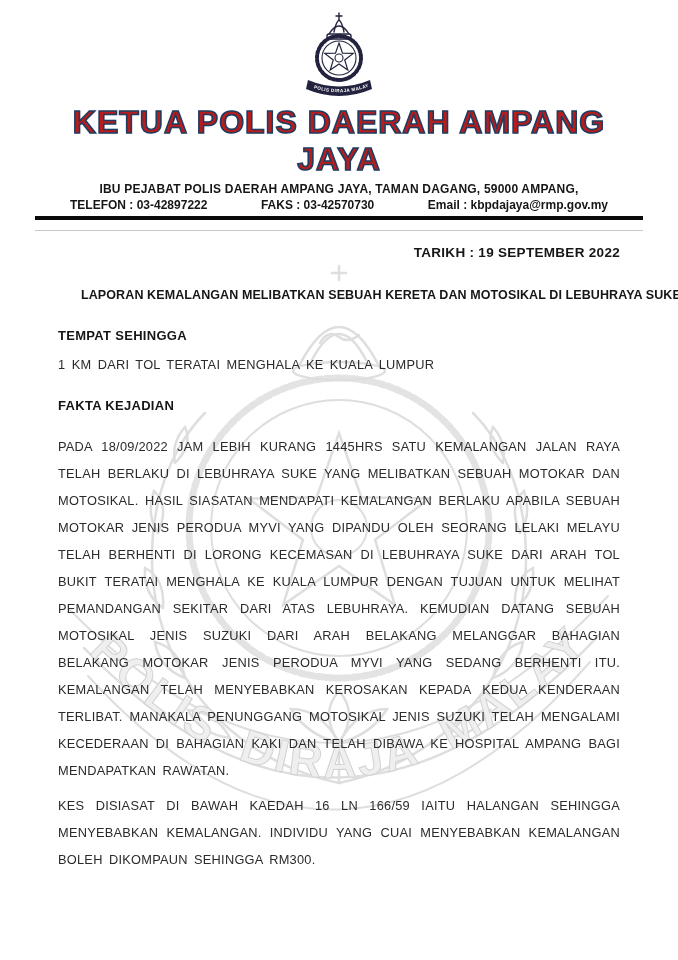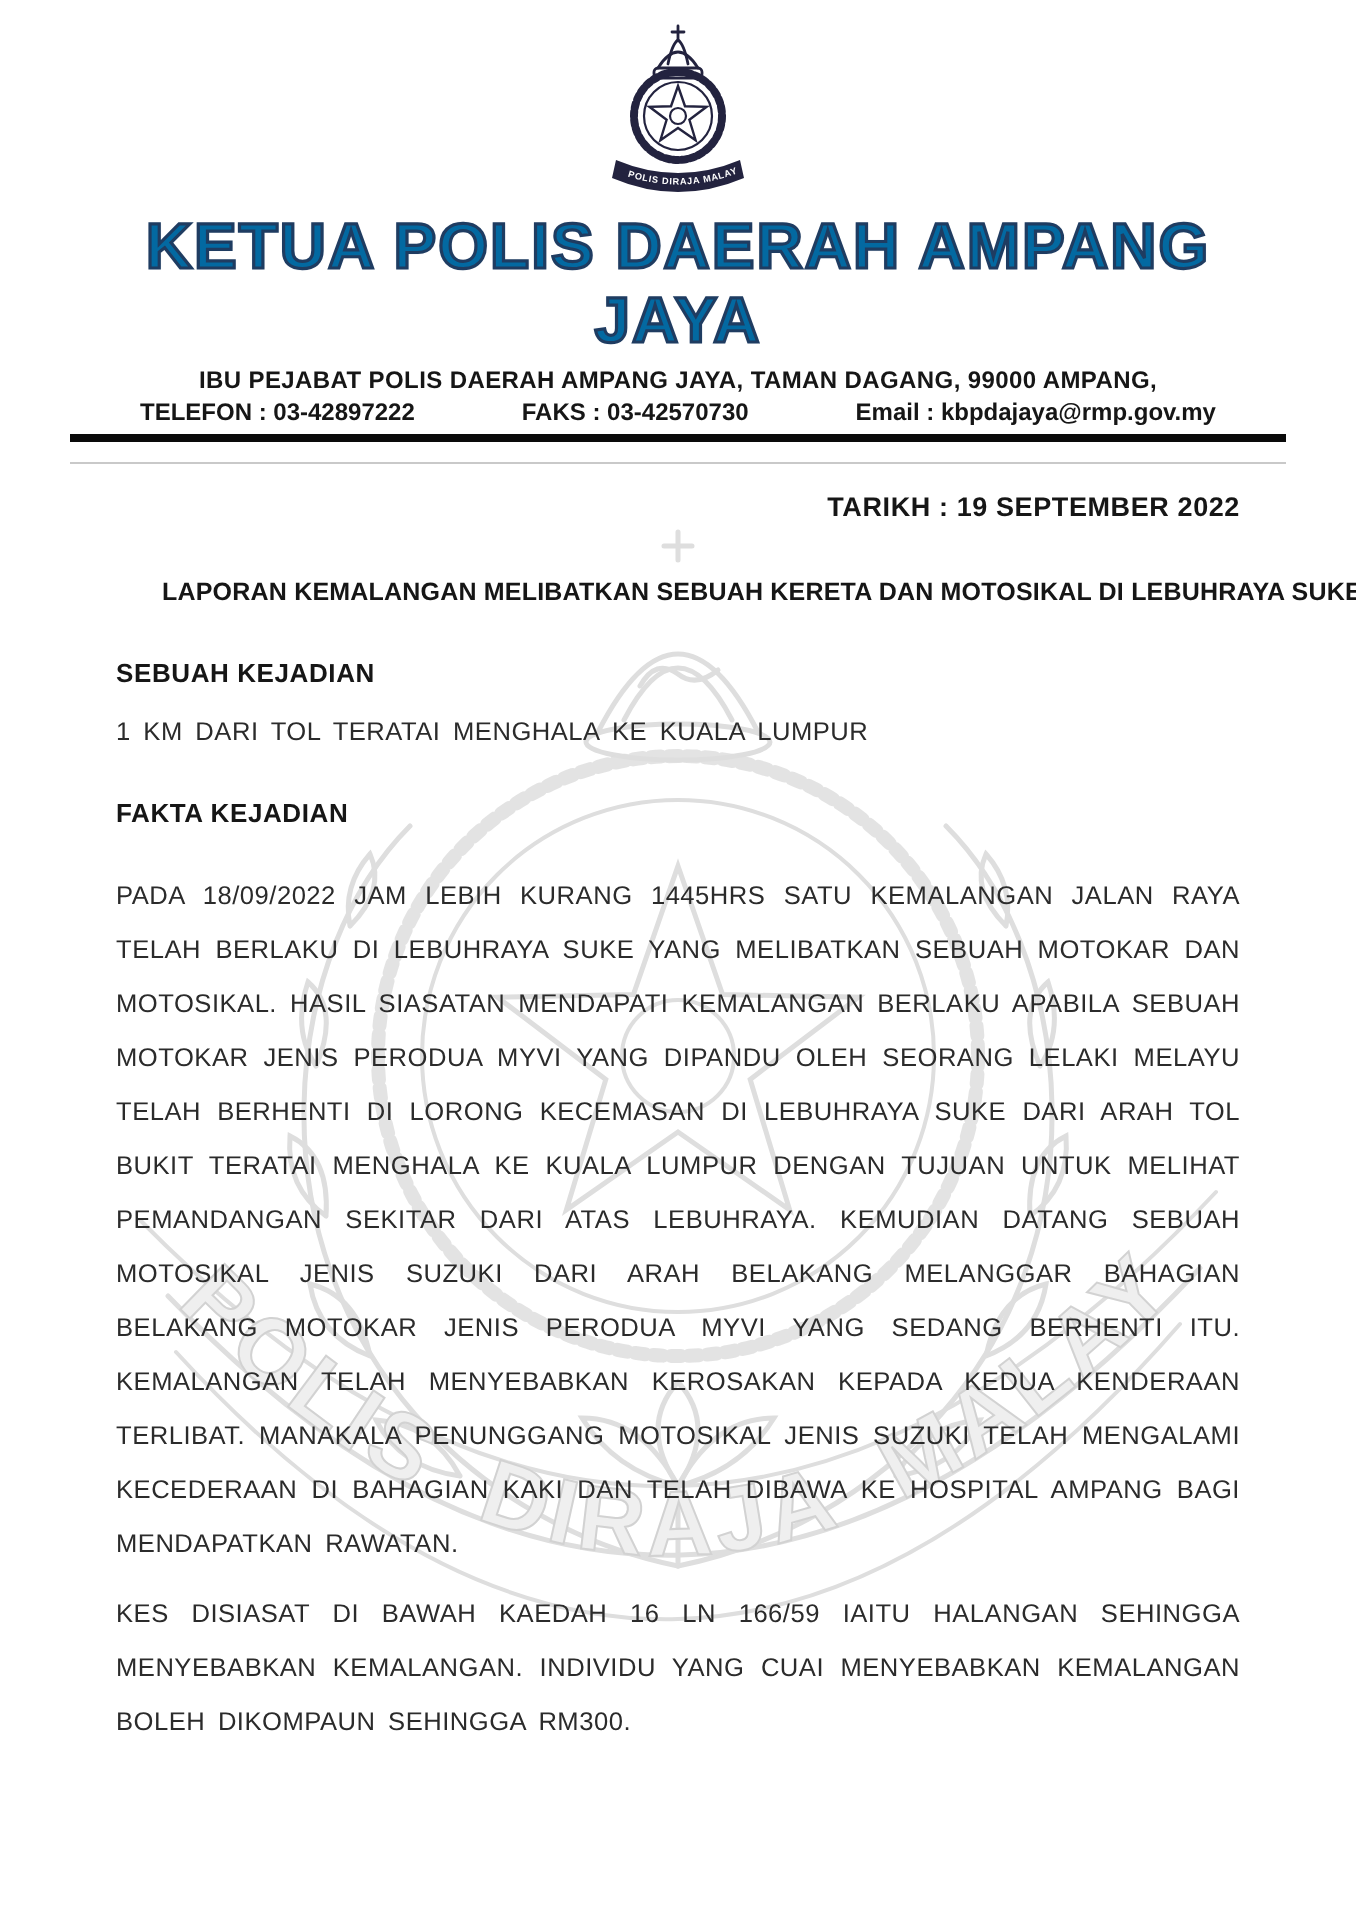--- a/index.html
+++ b/index.html
@@ -14,21 +14,21 @@
   .content { position:relative; z-index:1; padding:8px 58px 0 58px; }
 
   .logo-wrap { text-align:center; margin-top:2px; }
 
   .doc-title {
     text-align:center; font-size:29px; font-weight:bold; color:#111111;
     letter-spacing:1.5px; margin-top:5px; line-height:32px;
   }
   .doc-subtitle {
     text-align:center; font-size:32px; font-weight:bold; letter-spacing:1px;
-    color:#0369a1; -webkit-text-stroke:1.6px #1f3c61;
+    color:#b91c1c; -webkit-text-stroke:1.6px #1f3c61;
     text-shadow:0 0 1px #1f3c61; margin-top:2px; line-height:37px;
   }
   .address {
     text-align:center; font-size:12px; font-weight:bold; color:#161616;
     margin-top:4px; line-height:14px; letter-spacing:0.2px;
   }
   .contact-row {
     display:flex; justify-content:space-between; align-items:baseline;
     font-size:12px; font-weight:bold; color:#161616;
     margin-top:2px; padding:0 12px; line-height:14px;
@@ -112,35 +112,35 @@
         <circle cx="41" cy="48" r="4" stroke-width="1.1"></circle>
         <path d="M10,70 Q41,83 72,70 L74,79 Q41,93 8,79 Z" fill="#23233f" stroke="none"></path>
         <path id="logo-banner-path" d="M11,76.5 Q41,88 71,76.5"></path>
         <text font-size="4.6" font-weight="bold" letter-spacing="0.4" fill="#ffffff" stroke="none" font-family="Liberation Sans, sans-serif">
           <textPath href="#logo-banner-path" startOffset="5">POLIS DIRAJA MALAYSIA</textPath>
         </text>
       </svg>
     </div>
 
     <div class="doc-subtitle">KETUA POLIS DAERAH AMPANG JAYA</div>
-    <div class="address">IBU PEJABAT POLIS DAERAH AMPANG JAYA, TAMAN DAGANG, 99000 AMPANG,</div>
+    <div class="address">IBU PEJABAT POLIS DAERAH AMPANG JAYA, TAMAN DAGANG, 59000 AMPANG,</div>
     <div class="contact-row">
       <span>TELEFON : 03-42897222</span>
       <span>FAKS : 03-42570730</span>
       <span>Email : kbpdajaya@rmp.gov.my</span>
     </div>
     <div class="rules">
       <div class="rule-thick"></div>
       <div class="rule-thin"></div>
     </div>
 
     <div class="tarikh">TARIKH : 19 SEPTEMBER 2022</div>
     <div class="headline">LAPORAN KEMALANGAN MELIBATKAN SEBUAH KERETA DAN MOTOSIKAL DI LEBUHRAYA SUKE</div>
 
-    <div class="sec-heading mt-26">SEBUAH KEJADIAN</div>
+    <div class="sec-heading mt-26">TEMPAT SEHINGGA</div>
     <p class="sec-body mt-8">1 KM DARI TOL TERATAI MENGHALA KE KUALA LUMPUR</p>
 
     <div class="sec-heading mt-20">FAKTA KEJADIAN</div>
     <p class="sec-body mt-20">PADA 18/09/2022 JAM LEBIH KURANG 1445HRS SATU KEMALANGAN JALAN RAYA TELAH BERLAKU DI LEBUHRAYA SUKE YANG MELIBATKAN SEBUAH MOTOKAR DAN MOTOSIKAL. HASIL SIASATAN MENDAPATI KEMALANGAN BERLAKU APABILA SEBUAH MOTOKAR JENIS PERODUA MYVI YANG DIPANDU OLEH SEORANG LELAKI MELAYU TELAH BERHENTI DI LORONG KECEMASAN DI LEBUHRAYA SUKE DARI ARAH TOL BUKIT TERATAI MENGHALA KE KUALA LUMPUR DENGAN TUJUAN UNTUK MELIHAT PEMANDANGAN SEKITAR DARI ATAS LEBUHRAYA. KEMUDIAN DATANG SEBUAH MOTOSIKAL JENIS SUZUKI DARI ARAH BELAKANG MELANGGAR BAHAGIAN BELAKANG MOTOKAR JENIS PERODUA MYVI YANG SEDANG BERHENTI ITU. KEMALANGAN TELAH MENYEBABKAN KEROSAKAN KEPADA KEDUA KENDERAAN TERLIBAT. MANAKALA PENUNGGANG MOTOSIKAL JENIS SUZUKI TELAH MENGALAMI KECEDERAAN DI BAHAGIAN KAKI DAN TELAH DIBAWA KE HOSPITAL AMPANG BAGI MENDAPATKAN RAWATAN.</p>
 
     <p class="sec-body mt-8">KES DISIASAT DI BAWAH KAEDAH 16 LN 166/59 IAITU HALANGAN SEHINGGA MENYEBABKAN KEMALANGAN. INDIVIDU YANG CUAI MENYEBABKAN KEMALANGAN BOLEH DIKOMPAUN SEHINGGA RM300.</p>
 
   </div>
 </div>
 

